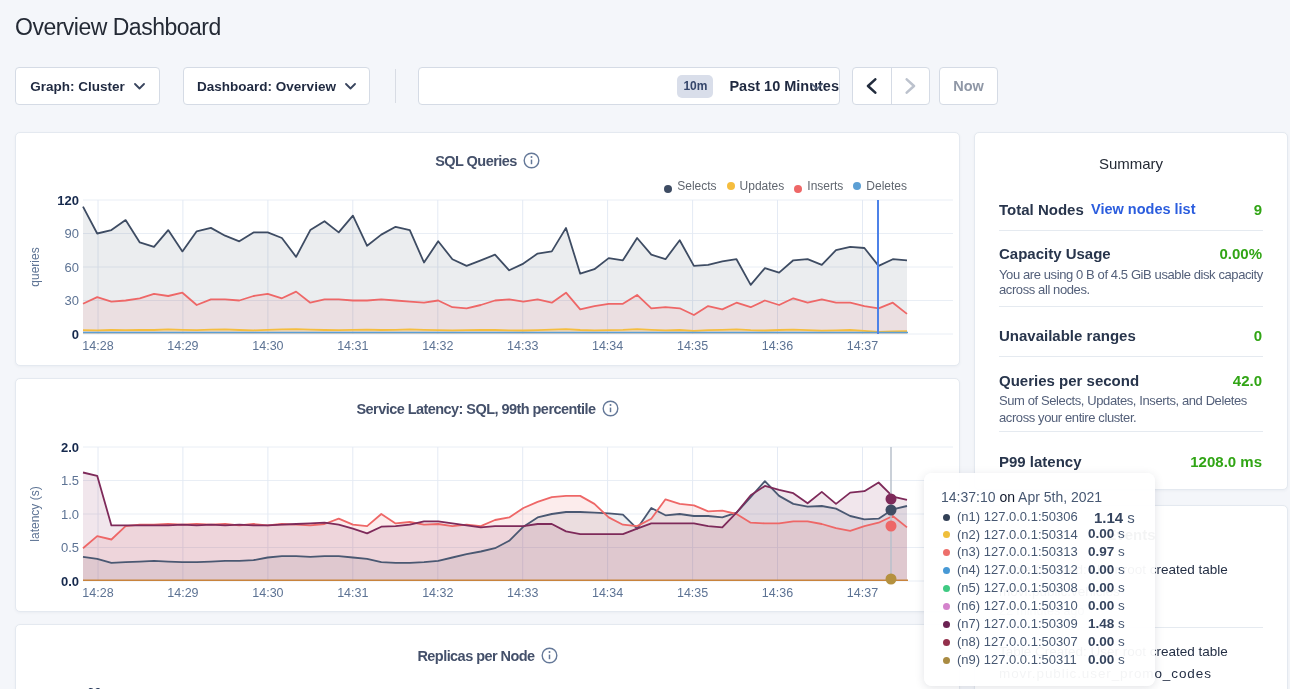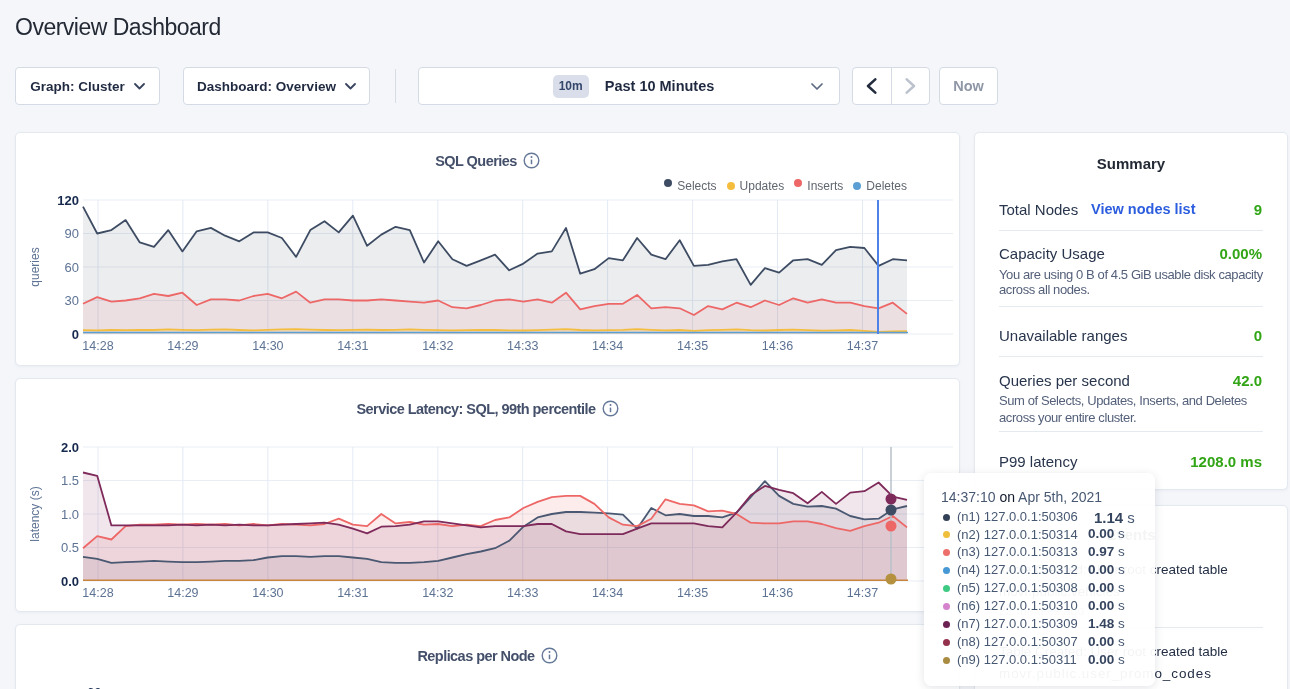--- a/index.html
+++ b/index.html
@@ -4,37 +4,37 @@
 * { margin:0; padding:0; box-sizing:border-box; }
 html,body { width:1290px; height:689px; background:#f4f6fa; overflow:hidden;
   font-family:"Liberation Sans", sans-serif; }
 .panel { position:absolute; background:#fff; border:1px solid #e4e9f0; border-radius:5px;
   box-shadow:0 1px 3px rgba(60,72,95,0.05); }
 .ctitle { position:absolute; left:0; width:100%; display:flex; align-items:center; justify-content:center;
   font-size:14.5px; letter-spacing:-0.55px; font-weight:bold; color:#44506a; }
 .btn { position:absolute; background:#fff; border:1px solid #d5dbe5; border-radius:4px; height:38px; top:67px;
   display:flex; align-items:center; justify-content:center; font-weight:bold; color:#1f2940; font-size:13.5px; }
 .sep { border-top:1px solid #e5eaf0; position:absolute; left:24px; right:24px; height:0; }
-.slabel { position:absolute; left:24px; font-size:15px; font-weight:normal; color:#28354c; }
+.slabel { position:absolute; left:24px; font-size:15px; font-weight:bold; color:#28354c; }
 .sval { position:absolute; right:25px; font-size:15px; font-weight:bold; color:#31a515; text-align:right; }
 .sgray { position:absolute; left:24px; font-size:13px; color:#54607a; }
 .etext { position:absolute; font-size:13.5px; color:#242f45; }
 </style></head>
 <body>
 <div style="position:absolute;left:15px;top:14px;font-size:23px;letter-spacing:-0.5px;color:#242a35">Overview Dashboard</div>
 
 <div class="btn" style="left:15px;width:145px">Graph: Cluster<svg width="11" height="7" viewBox="0 0 11 7" style="margin-left:9px">
       <path d="M1 1l4.5 4.5L10 1" fill="none" stroke="#39455e" stroke-width="1.8" stroke-linecap="round" stroke-linejoin="round"></path>
     </svg></div>
 <div class="btn" style="left:183px;width:187px">Dashboard: Overview<svg width="11" height="7" viewBox="0 0 11 7" style="margin-left:9px">
       <path d="M1 1l4.5 4.5L10 1" fill="none" stroke="#39455e" stroke-width="1.8" stroke-linecap="round" stroke-linejoin="round"></path>
     </svg></div>
 <div style="position:absolute;left:395px;top:69px;width:1px;height:34px;background:#d8dce4"></div>
 
-<div class="btn" style="left:418px;width:422px;justify-content:center;padding-left:9px">
+<div class="btn" style="left:418px;width:422px;justify-content:flex-end;padding-left:9px">
   <span style="background:#d9deea;border-radius:5px;height:23px;line-height:23px;padding:0 6px;font-size:12px;color:#35466b">10m</span>
   <span style="margin-left:16px;font-size:14.5px">Past 10 Minutes</span>
   <svg width="12" height="8" viewBox="0 0 12 8" style="position:absolute;right:16px;top:15px">
       <path d="M1 1l5 5 5-5" fill="none" stroke="#5d6a82" stroke-width="1.7" stroke-linecap="round" stroke-linejoin="round"></path>
     </svg>
 </div>
 <div class="btn" style="left:852px;width:78px;padding:0">
   <span style="flex:1;display:flex;align-items:center;justify-content:center;height:100%;border-right:1px solid #d5dbe5">
     <svg width="11" height="16" viewBox="0 0 11 16">
         <path d="M9.3 1.3L2 8l7.3 6.7" fill="none" stroke="#222c3d" stroke-width="2.5" stroke-linecap="round" stroke-linejoin="round"></path>
@@ -48,29 +48,29 @@
 </div>
 <div class="btn" style="left:939px;width:59px;color:#8f97a6;font-size:14.5px">Now</div>
 
 <div class="panel" style="left:15px;top:132px;width:945px;height:234px">
   <div class="ctitle" style="top:19px">SQL Queries<svg width="17" height="17" viewBox="0 0 17 17" style="margin-left:6px;flex:0 0 auto">
         <circle cx="8.5" cy="8.5" r="7.3" fill="none" stroke="#647898" stroke-width="1.4"></circle>
         <line x1="8.5" y1="7.6" x2="8.5" y2="12.2" stroke="#647898" stroke-width="1.5"></line>
         <circle cx="8.5" cy="4.9" r="1" fill="#647898"></circle>
       </svg></div>
   <div style="position:absolute;top:46px;right:52px;display:flex">
-      <span style="display:inline-flex;align-items:flex-start;margin-left:10px">
+      <span style="display:inline-flex;align-items:flex-end;margin-left:10px">
         <span style="width:8px;height:8px;border-radius:50%;background:#3e4c63;margin-right:5px"></span>
         <span style="font-size:12px;color:#60666f">Selects</span>
       </span>
       <span style="display:inline-flex;align-items:center;margin-left:10px">
         <span style="width:8px;height:8px;border-radius:50%;background:#f5bd3e;margin-right:5px"></span>
         <span style="font-size:12px;color:#60666f">Updates</span>
       </span>
-      <span style="display:inline-flex;align-items:flex-start;margin-left:10px">
+      <span style="display:inline-flex;align-items:flex-end;margin-left:10px">
         <span style="width:8px;height:8px;border-radius:50%;background:#ee6767;margin-right:5px"></span>
         <span style="font-size:12px;color:#60666f">Inserts</span>
       </span>
       <span style="display:inline-flex;align-items:center;margin-left:10px">
         <span style="width:8px;height:8px;border-radius:50%;background:#5c9fd4;margin-right:5px"></span>
         <span style="font-size:12px;color:#60666f">Deletes</span>
       </span>
     </div>
   <svg width="945" height="234" style="position:absolute;left:0;top:0">
 <line x1="67" y1="67.0" x2="937" y2="67.0" stroke="#e9eef5" stroke-width="1"></line>
@@ -171,21 +171,21 @@
 <div class="panel" style="left:15px;top:624px;width:945px;height:234px">
   <div class="ctitle" style="top:22px">Replicas per Node<svg width="17" height="17" viewBox="0 0 17 17" style="margin-left:6px;flex:0 0 auto">
         <circle cx="8.5" cy="8.5" r="7.3" fill="none" stroke="#647898" stroke-width="1.4"></circle>
         <line x1="8.5" y1="7.6" x2="8.5" y2="12.2" stroke="#647898" stroke-width="1.5"></line>
         <circle cx="8.5" cy="4.9" r="1" fill="#647898"></circle>
       </svg></div>
   <div style="position:absolute;left:71px;top:60px;font-size:13px;font-weight:bold;color:#16294d">60</div>
 </div>
 
 <div class="panel" style="left:974px;top:132px;width:314px;height:358px">
-  <div style="position:absolute;top:22px;width:100%;text-align:center;font-size:15px;font-weight:bold;color:#242a35">Summary</div>
+  <div style="position:absolute;top:22px;width:100%;text-align:center;font-size:15px;font-weight:normal;color:#242a35">Summary</div>
   <div class="slabel" style="top:68px">Total Nodes</div>
   <div style="position:absolute;left:116px;top:68px;font-size:14.5px;font-weight:bold;color:#2b5dde">View nodes list</div>
   <div class="sval" style="top:68px">9</div>
   <div class="sep" style="top:97px"></div>
   <div class="slabel" style="top:112px">Capacity Usage</div>
   <div class="sval" style="top:112px">0.00%</div>
   <div class="sgray" style="top:134px;width:272px;line-height:15px;letter-spacing:-0.4px">You are using 0 B of 4.5 GiB usable disk capacity across all nodes.</div>
   <div class="sep" style="top:173px"></div>
   <div class="slabel" style="top:194px">Unavailable ranges</div>
   <div class="sval" style="top:194px">0</div>

